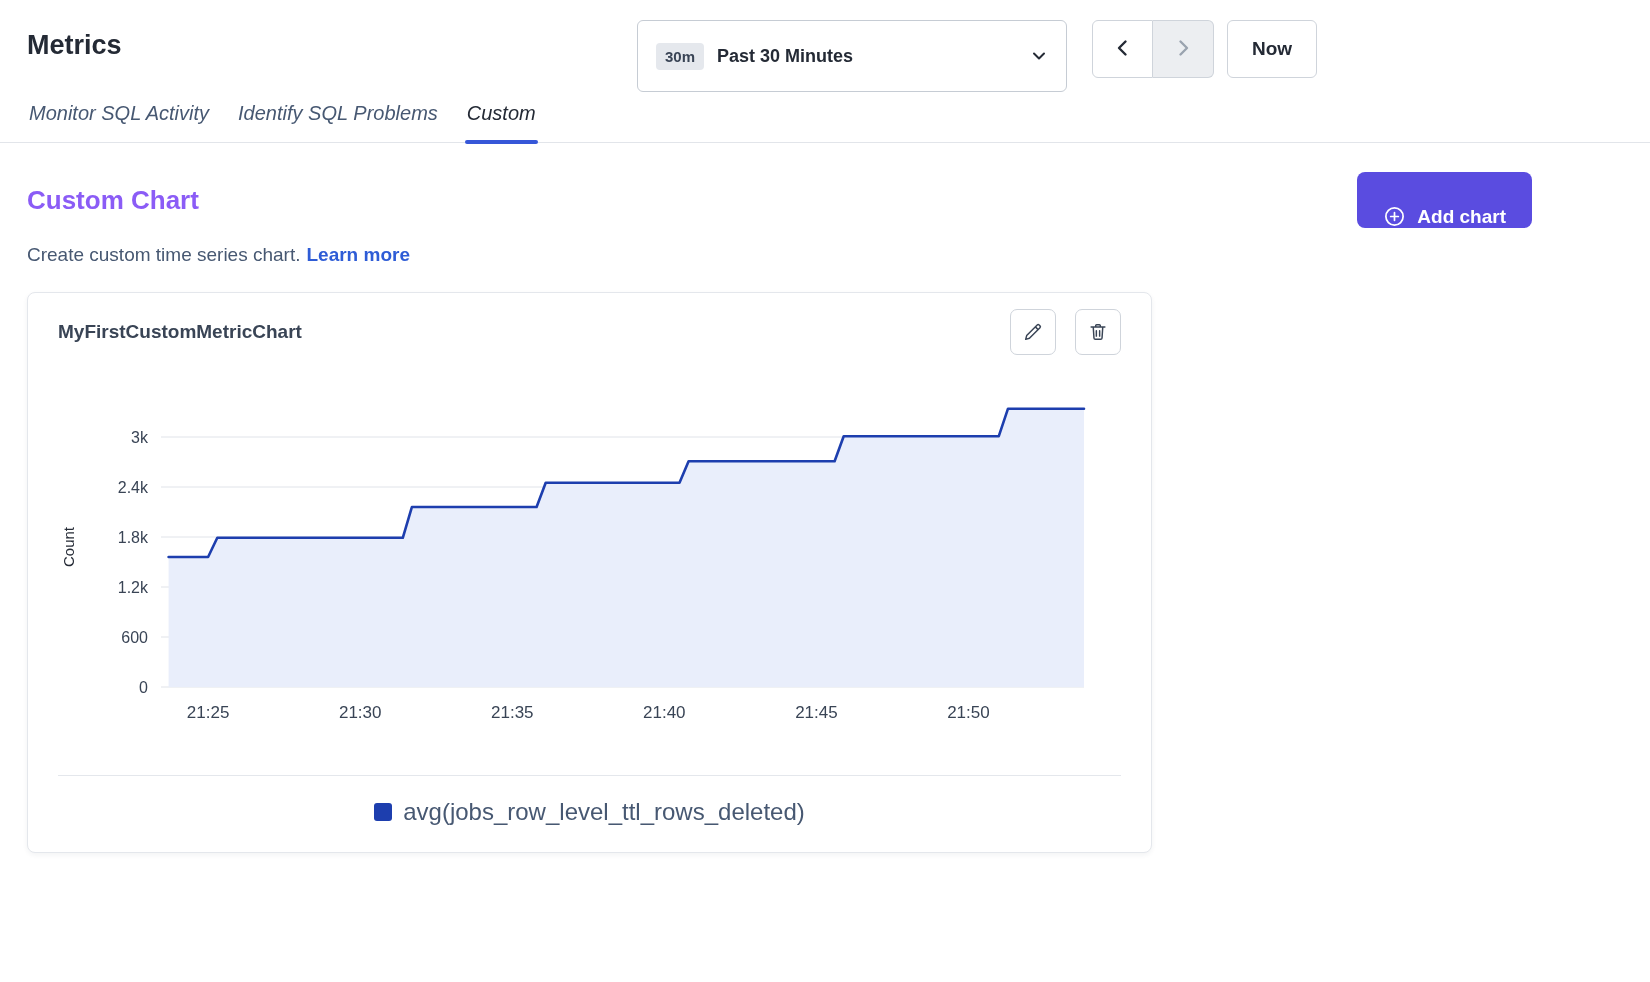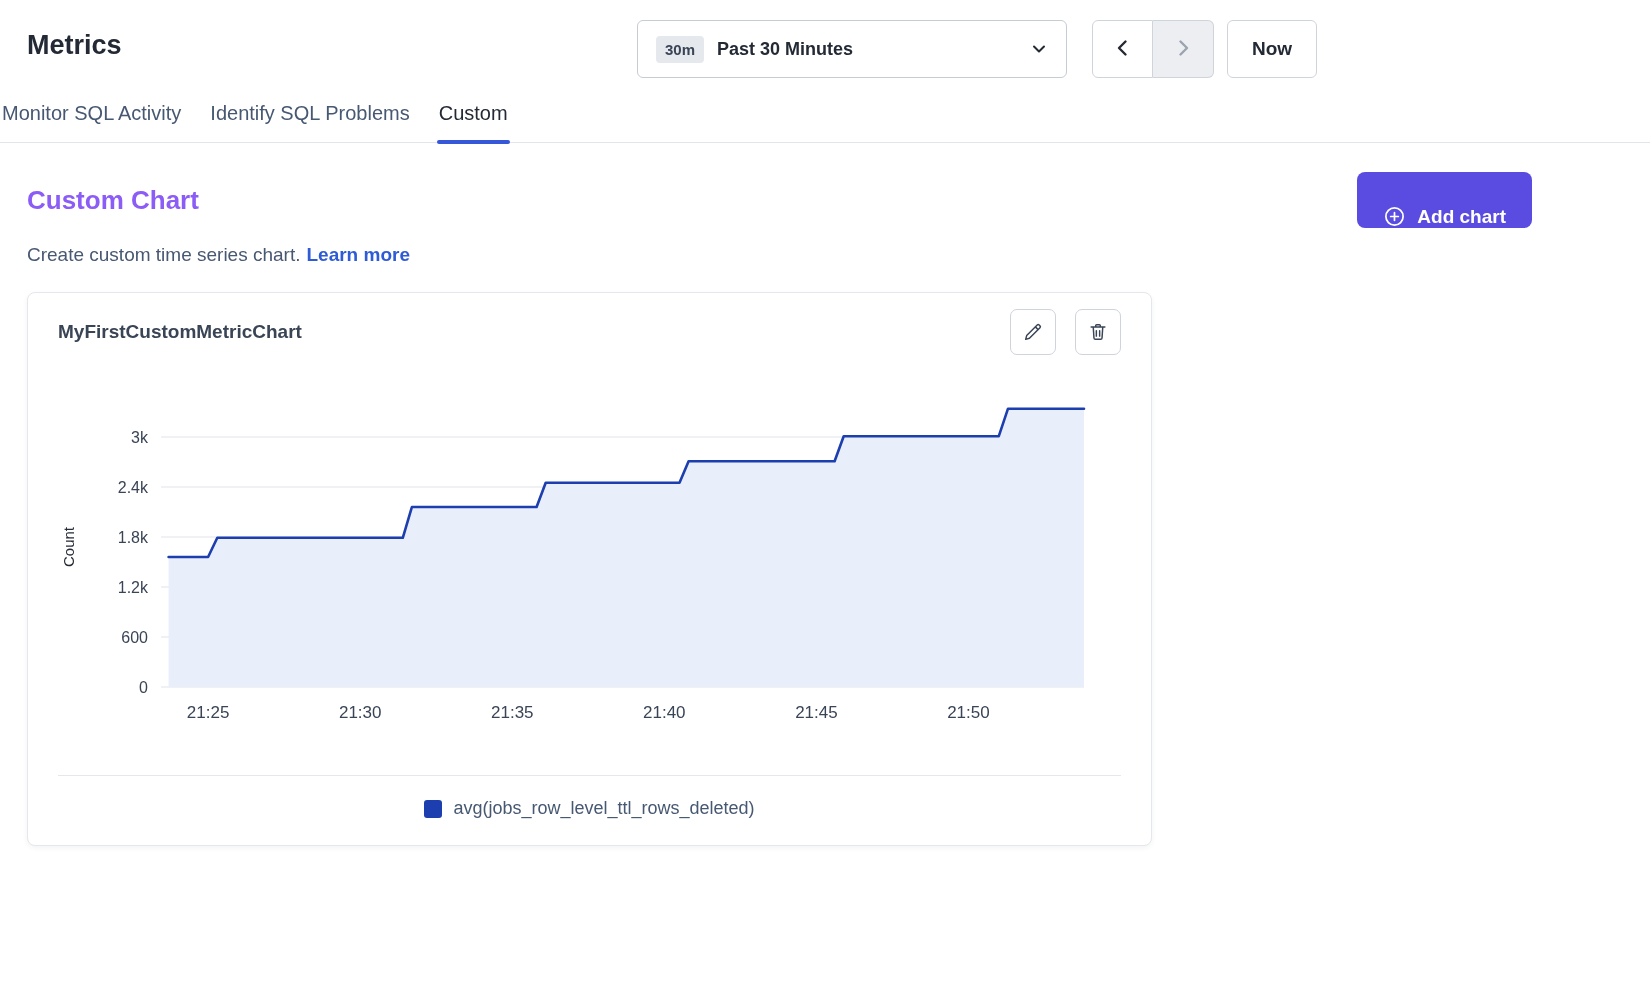--- a/index.html
+++ b/index.html
@@ -14,21 +14,21 @@
   svg text { font-family: "Liberation Sans", sans-serif; }
 
   
   .header { position: relative; height: 96px; }
   .page-title {
     position: absolute; left: 27px; top: 30px;
     font-size: 27px; font-weight: 700; color: #242a35;
   }
   .time-selector {
     position: absolute; left: 637px; top: 20px;
-    width: 430px; height: 58px;
+    width: 430px; height: 72px;
     border: 1px solid #c6ccd4; border-radius: 6px; background: #fff;
     display: flex; align-items: center; gap: 13px;
     padding: 0 18px; cursor: pointer;
   }
   .range-badge {
     background: #e5e8ed; color: #394455;
     border-radius: 4px; padding: 5px 9px;
     font-size: 15px; font-weight: 700;
   }
   .range-label { flex: 1; font-size: 18px; font-weight: 600; color: #242a35; }
@@ -46,22 +46,23 @@
   .now-btn {
     position: absolute; left: 1227px; top: 20px;
     width: 90px; height: 58px;
     border: 1px solid #cfd4db; border-radius: 6px; background: #fff;
     font-size: 19px; font-weight: 600; color: #242a35;
     font-family: "Liberation Sans", sans-serif; cursor: pointer;
   }
 
   
   .tabs {
-    display: flex; gap: 25px; 
+    display: flex; gap: 25px; padding-left: 27px;
     border-bottom: 1px solid #e2e5ea;
+    font-style: italic;
   }
   .tab {
     position: relative; font-size: 20px; color: #475872;
     padding: 6px 2px 17px; cursor: pointer; white-space: nowrap;
   }
   .tab.active { color: #242a35; }
   .tab.active::after {
     content: ""; position: absolute; left: 0; right: 0; bottom: -2px;
     height: 4px; background: #3657d8; border-radius: 2px;
   }
@@ -100,21 +101,21 @@
   }
 
   #chart-svg { display: block; margin-top: 22px; }
 
   .divider { height: 1px; background: #e4e7ec; margin-top: 48px; }
   .legend {
     display: flex; align-items: center; justify-content: center; gap: 11px;
     margin-top: 22px; cursor: pointer;
   }
   .swatch { width: 18px; height: 18px; border-radius: 3px; background: #1d3eae; }
-  .legend-label { font-size: 18px; color: #475872; }
+  .legend-label { font-size: 24px; color: #475872; }
 </style>
 </head>
 <body>
 
 <div class="header">
   <h1 class="page-title">Metrics</h1>
 
   <div class="time-selector">
     <span class="range-badge">30m</span>
     <span class="range-label">Past 30 Minutes</span>

